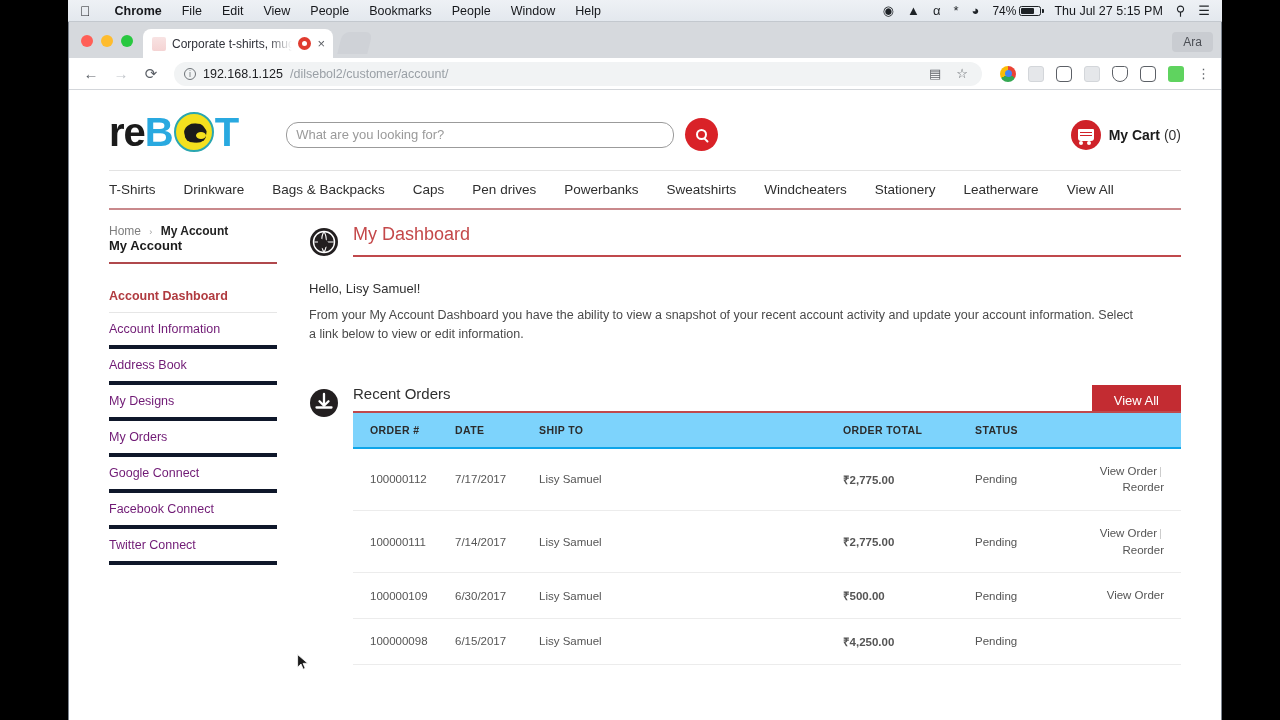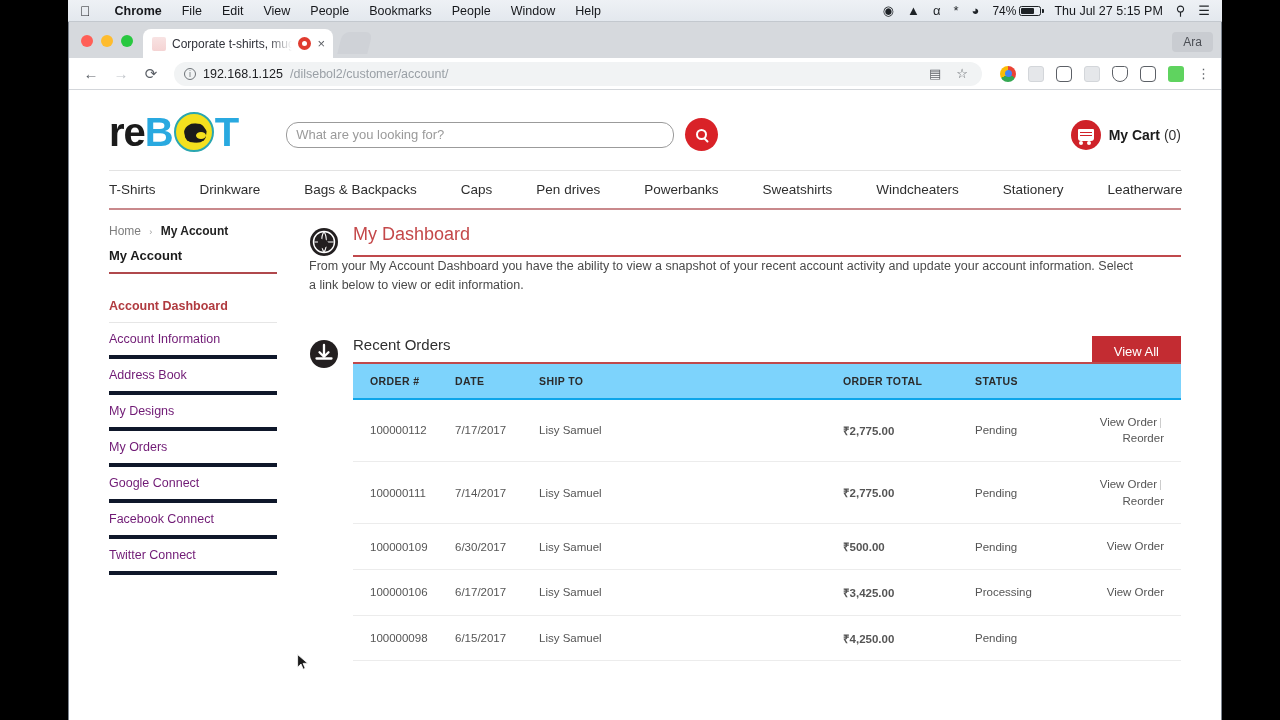--- a/index.html
+++ b/index.html
@@ -173,29 +173,29 @@
   #cart-icon .glyph::after {
     content:""; position:absolute; left:1px; bottom:-4px; width:4px; height:4px; border-radius:50%;
     background:#fff; box-shadow: 8px 0 0 #fff;
   }
   #cart-text { font-size: 14px; font-weight: bold; color: #1b1b1b; }
   #cart-text .cnt { font-weight: normal; color: #333; }
 
   
   #mainnav {
     border-top: 1px solid #e3e3e3; border-bottom: 2px solid #c9898c;
-    display: flex; align-items: center; gap: 16px; padding: 11px 0 11px 0;
+    display: flex; align-items: center; gap: 0; padding: 11px 0 11px 0;
   }
   #mainnav .nav-item { font-size: 13.5px; color: #2e2e2e; padding: 0 14px; white-space: nowrap; }
   #mainnav .nav-item:first-child { padding-left: 0; }
 
   
   #content { display: flex; padding-top: 14px; }
   #sidebar { width: 168px; flex: none; }
-  .crumbs { font-size: 12px; color: #7d7d7d; margin-bottom: 10px; }
+  .crumbs { font-size: 12px; color: #7d7d7d; }
   .crumbs .sep { margin: 0 5px; font-size: 9px; color: #999; }
   .crumbs .cur { color: #222; font-weight: bold; }
   #sidebar .sb-title {
     font-size: 13px; font-weight: bold; color: #1b1b1b;
     padding-bottom: 9px; border-bottom: 2px solid #b0484c; margin-bottom: 16px;
   }
   #sidebar .sb-item {
     font-size: 12.5px; color: #701a75; padding: 9px 0; border-bottom: 4px solid #0f172a;
   }
   #sidebar .sb-item.active { color: #b03a3f; font-weight: bold; border-bottom: 1px solid #e6e6e6; }
@@ -394,20 +394,21 @@
                   <circle cx="15" cy="15" r="10.5" fill="none" stroke="#fff" stroke-width="1.4"></circle>
                   <path d="M15 5.2c-3.1 3-3.1 16.6 0 19.6M15 5.2c3.1 3 3.1 16.6 0 19.6M5.2 15h19.6" fill="none" stroke="#fff" stroke-width="1.1"></path>
                   <path d="M10 10c2 1 3 3 5 2.6s3.6 1.4 4.4 3.4-1 3.6-2.6 4-3.4 2-4.4 1-.4-2.6-2-3-2-4-.4-8z" fill="#231f20"></path>
                 </svg>
               </span>
               <div class="sec-body">
                 <div class="sec-title">My Dashboard</div>
                 <div class="sec-rule"></div>
               </div>
             </div>
+            <div class="hello">Hello, Lisy Samuel!</div>
             <div class="blurb">From your My Account Dashboard you have the ability to view a snapshot of your recent account activity and update your account information. Select a link below to view or edit information.</div>
 
             <div class="orders-head-wrap">
               <button id="viewall-btn">View All</button>
               <div class="sec-head">
                 <span class="sec-ic">
                   <svg width="30" height="30" viewBox="0 0 30 30">
                     <circle cx="15" cy="15" r="14" fill="#231f20"></circle>
                     <path d="M15 6v11M10.5 13.2 15 17.8l4.5-4.6" fill="none" stroke="#fff" stroke-width="2.3" stroke-linecap="round" stroke-linejoin="round"></path>
                     <path d="M7.5 19.5h15" stroke="#fff" stroke-width="2.3" stroke-linecap="round"></path>
@@ -455,30 +456,20 @@
                         <td class="c-ord">100000109</td>
                         <td class="c-date">6/30/2017</td>
                         <td class="c-ship">Lisy Samuel</td>
                         <td class="c-total">₹500.00</td>
                         <td class="c-status">Pending</td>
                         <td class="c-act">
                           <span>View Order</span>
                         </td>
                       </tr>
                       <tr>
-                        <td class="c-ord">100000106</td>
-                        <td class="c-date">6/17/2017</td>
-                        <td class="c-ship">Lisy Samuel</td>
-                        <td class="c-total">₹3,425.00</td>
-                        <td class="c-status">Processing</td>
-                        <td class="c-act">
-                          <span>View Order</span>
-                        </td>
-                      </tr>
-                      <tr>
                         <td class="c-ord">100000098</td>
                         <td class="c-date">6/15/2017</td>
                         <td class="c-ship">Lisy Samuel</td>
                         <td class="c-total">₹4,250.00</td>
                         <td class="c-status">Pending</td>
                         <td class="c-act">
                           <br>
                           
                         </td>
                       </tr>

